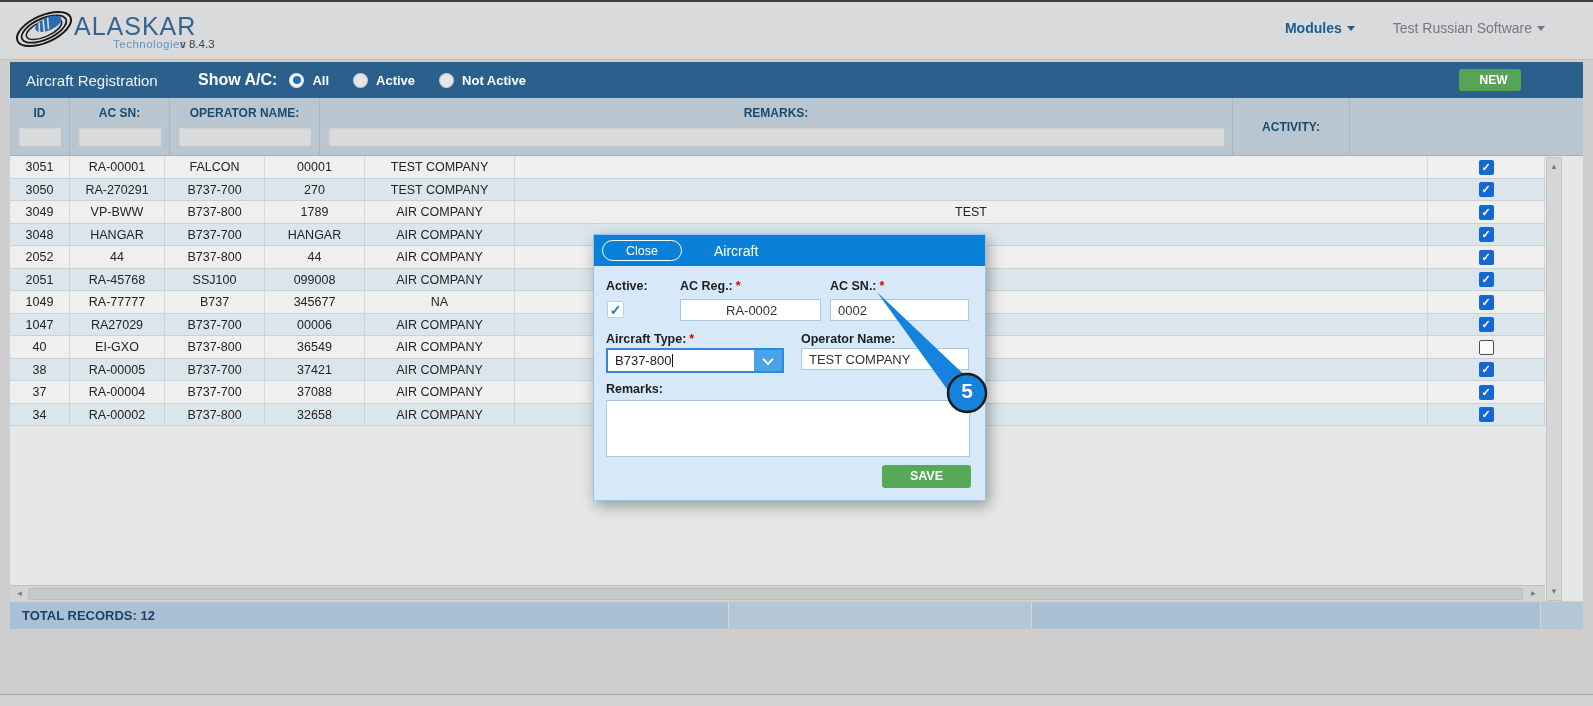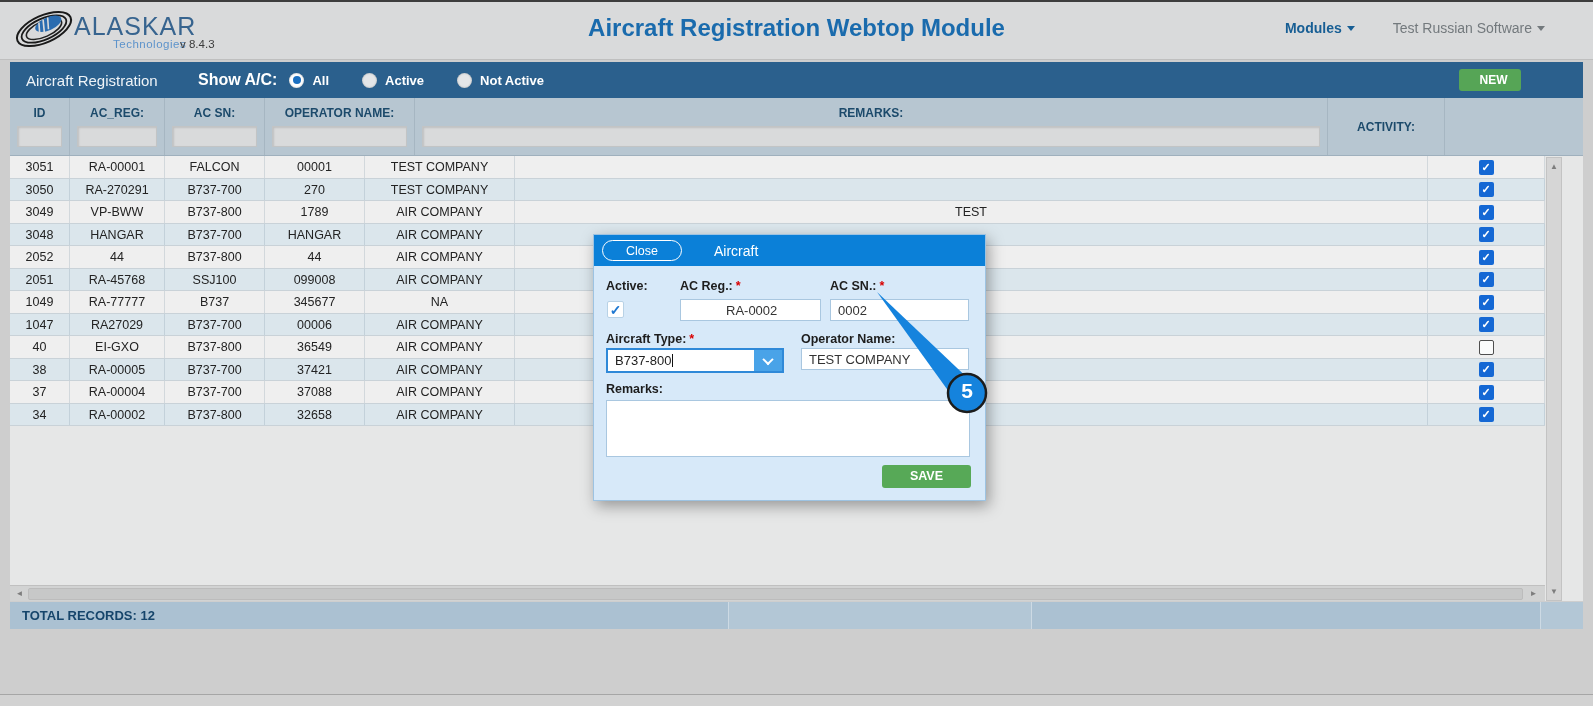--- a/index.html
+++ b/index.html
@@ -25,21 +25,21 @@
   .menu-modules { color:#175e94; font-weight:bold; }
   .menu-user { color:#73797d; }
   .caret { display:inline-block; width:0; height:0; border-left:4px solid transparent; border-right:4px solid transparent; margin-left:5px; vertical-align:2px; }
   .caret-blue { border-top:5px solid #175e94; }
   .caret-gray { border-top:5px solid #73797d; }
 
   
   .toolbar { left:10px; top:62px; width:1573px; height:36px; background:#2b608d; display:flex; align-items:center; z-index:4;}
   .panel-title { color:#eef3f7; font-size:15px; margin-left:16px; width:160px; }
   .show-label { color:#fff; font-size:16px; font-weight:bold; margin-left:12px; margin-right:12px;}
-  .radio-group { display:flex; align-items:center; gap:33px; }
+  .radio-group { display:flex; align-items:center; gap:24px; }
   .radio-opt { display:flex; align-items:center; gap:8px; }
   .radio { width:15px; height:15px; border-radius:50%; background:#e4e6e8; position:relative; box-shadow:inset 0 0 2px rgba(0,0,0,.3); }
   .radio.selected { background:#fff; }
   .radio.selected::after { content:""; position:absolute; left:3.5px; top:3.5px; width:8px; height:8px; border-radius:50%; background:#1b6fc0; }
   .radio-label { color:#fff; font-size:13px; font-weight:bold; }
   .btn-new { position:absolute; right:62px; top:7px; width:62px; height:22px; background:#56a556; border:none; border-radius:3px; color:#fff; font-size:12px; font-weight:bold; font-family:inherit; line-height:20px; text-align:center;padding-left:7px;}
 
   
   .grid-bg { left:10px; top:98px; width:1573px; height:503px; background:#e6e7e7; z-index:1;}
   .grid-header { left:10px; top:98px; width:1573px; height:58px; background:#b7c6d1; display:flex; border-bottom:1px solid #9fb0bd; z-index:2;}
@@ -112,21 +112,20 @@
         <ellipse cx="32" cy="25" rx="24" ry="10.5" fill="none" stroke="#1a1a1a" stroke-width="1.8"></ellipse>
         <ellipse cx="32" cy="25" rx="19" ry="7.8" fill="none" stroke="#222" stroke-width="1.6"></ellipse>
         <ellipse cx="38" cy="22" rx="14" ry="6.5" fill="#2a6cb0"></ellipse>
         <path d="M30 17 L26 28 M35 16 L31 28 M40 16 L36 27" stroke="#d9dadb" stroke-width="1.6" fill="none"></path>
       </g>
     </svg>
   </div>
   <div class="abs brand">ALASKAR</div>
   <div class="abs tagline">Technologies</div>
   <div class="abs version">v 8.4.3</div>
-  <div class="abs app-title">Aircraft Registration Webtop Module</div>
   <div class="abs top-menus">
     <span class="menu-item menu-modules"><span>Modules</span><span class="caret caret-blue"></span></span>
     <span class="menu-item menu-user"><span>Test Russian Software</span><span class="caret caret-gray"></span></span>
   </div>
 </div>
 
 <div class="abs toolbar">
   <span class="panel-title">Aircraft Registration</span>
   <span class="show-label">Show A/C:</span>
   <span class="radio-group">
@@ -150,26 +149,20 @@
 
 <div class="abs grid-bg"></div>
 
 <div class="abs grid-header">
   <div class="hdr-col c-id">
     <div class="hdr-label">ID</div>
     <div class="hdr-filter">
         <input class="filter-input" value="" style="">
       </div>
   </div>
-  <div class="hdr-col c-reg">
-    <div class="hdr-label">AC_REG:</div>
-    <div class="hdr-filter">
-        <input class="filter-input" value="" style="">
-      </div>
-  </div>
   <div class="hdr-col c-sn">
     <div class="hdr-label">AC SN:</div>
     <div class="hdr-filter">
         <input class="filter-input" value="" style="">
       </div>
   </div>
   <div class="hdr-col c-op">
     <div class="hdr-label">OPERATOR NAME:</div>
     <div class="hdr-filter">
         <input class="filter-input" value="" style="">

